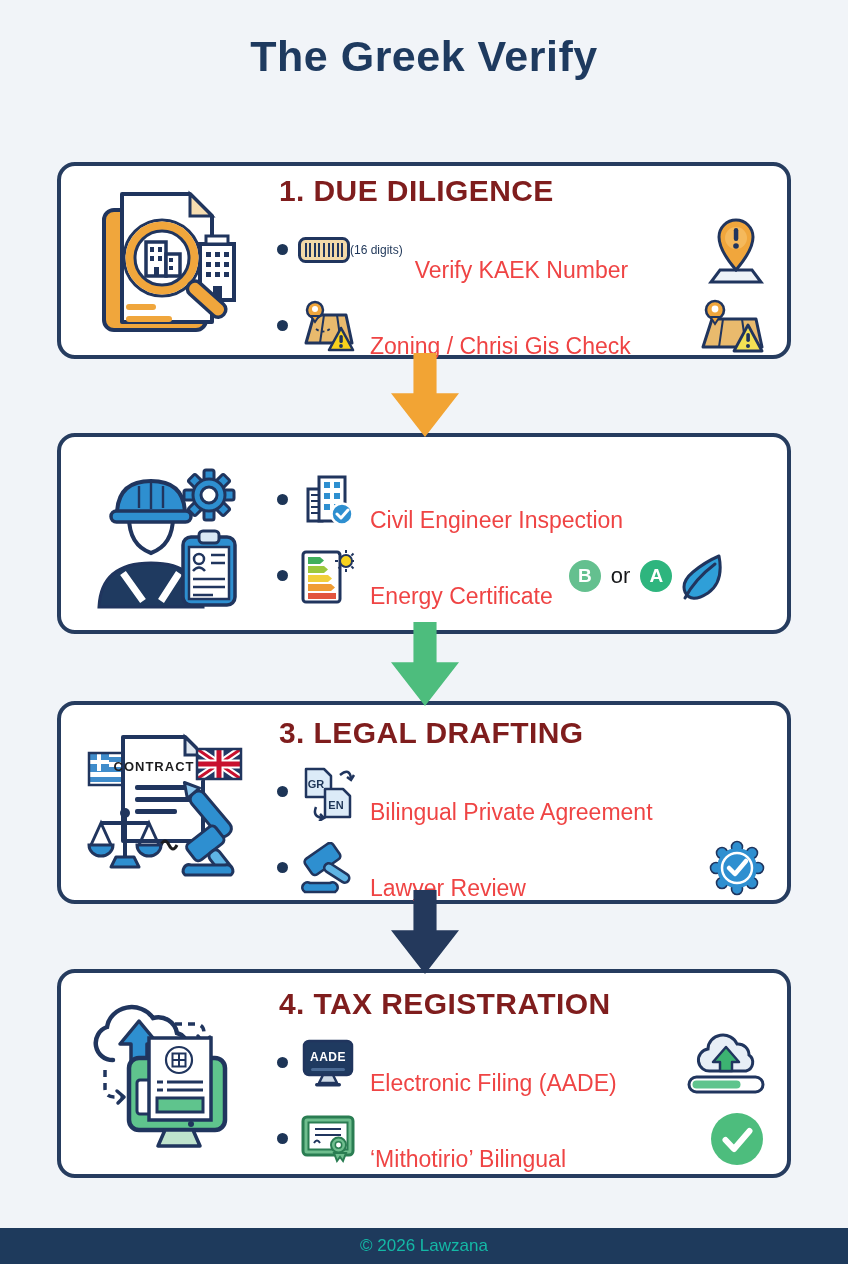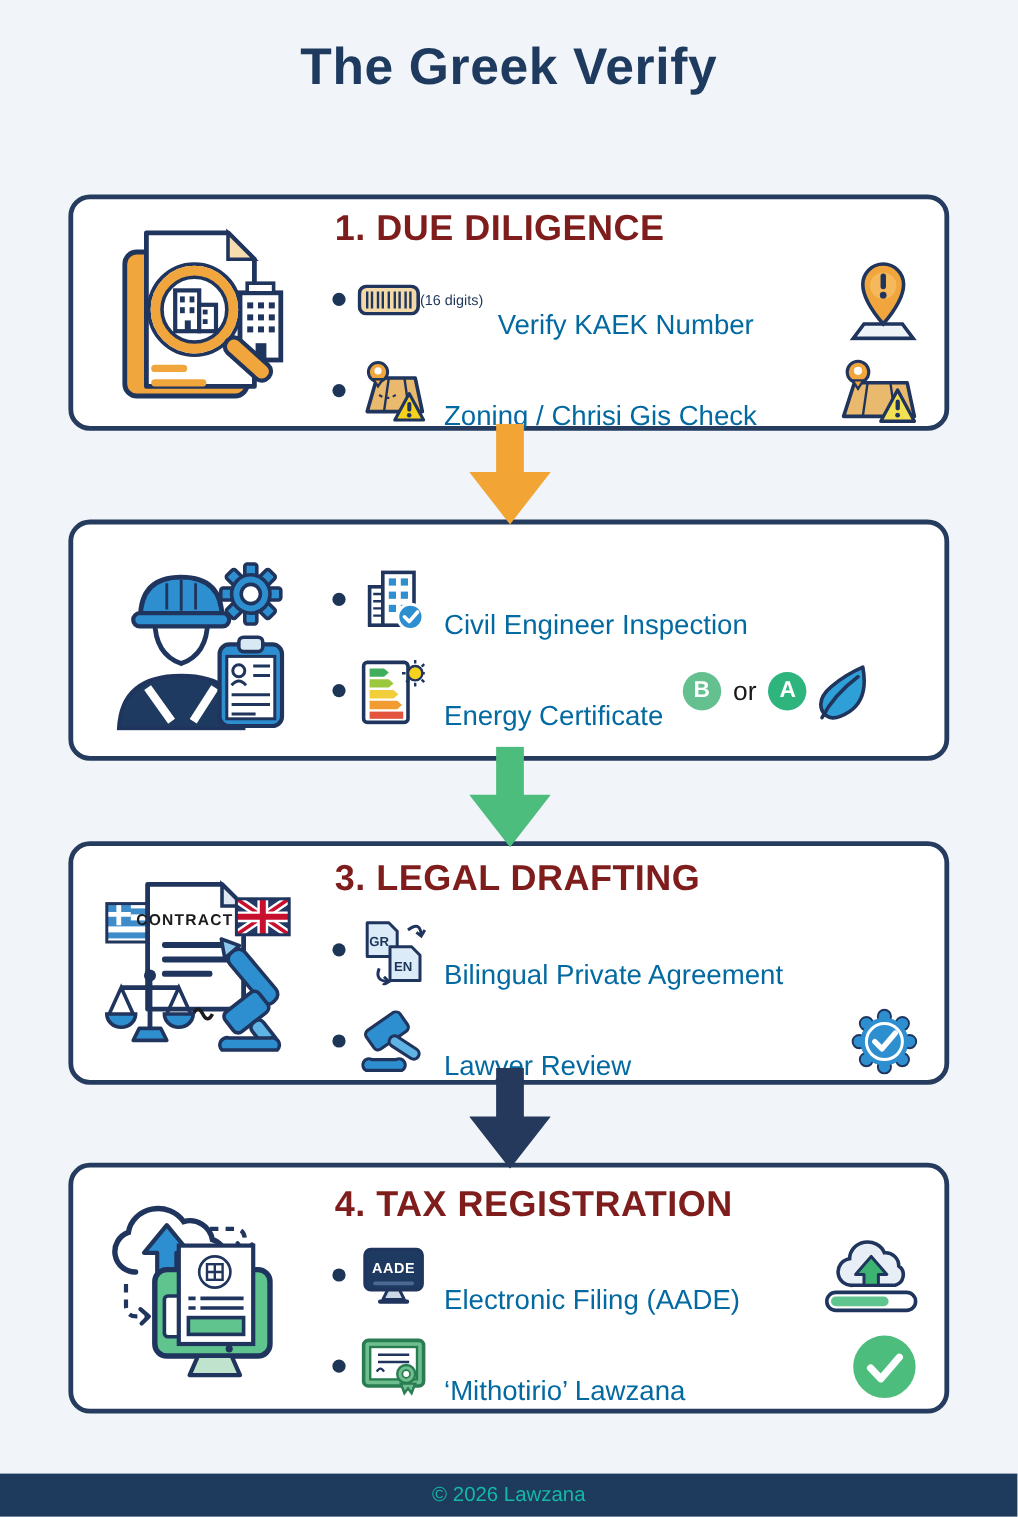--- a/index.html
+++ b/index.html
@@ -20,21 +20,21 @@
   #card2{top:433px;height:201px;}
   #card3{top:701px;height:203px;}
   #card4{top:969px;height:209px;}
   .left-icon{flex:0 0 172px;display:flex;justify-content:center;align-items:center;}
   .content{flex:1;margin-left:24px;min-width:0;}
   .heading{font-size:30px;font-weight:bold;color:#7f1d1d;letter-spacing:.4px;margin:12px 0 4px 2px;}
   .row{display:flex;align-items:center;margin-top:8px;min-height:60px;}
   .dot{flex:0 0 11px;width:11px;height:11px;border-radius:50%;background:#1d3557;}
   .row-icon{flex:0 0 60px;margin-left:10px;display:flex;flex-direction:row;align-items:center;justify-content:center;}
   .icon-caption{font-size:12px;color:#1d3557;margin-top:1px;white-space:nowrap;}
-  .label{font-size:23px;color:#0369a1;margin-left:12px;white-space:nowrap;margin-top:41px;}
+  .label{font-size:23px;color:#ef4444;margin-left:12px;white-space:nowrap;margin-top:41px;}
   .right-slot{margin-left:auto;display:flex;align-items:center;}
   .badge{width:32px;height:32px;border-radius:50%;display:flex;align-items:center;justify-content:center;
          color:#fff;font-weight:bold;font-size:19px;}
   .badge-b{background:#64c08f;margin-left:16px;}
   .badge-a{background:#2eb57e;margin-left:10px;}
   .conj{font-size:22px;color:#17181a;margin-left:10px;}
   .leaf-wrap{margin-left:8px;display:flex;align-items:center;}
   .flow-arrow{position:absolute;left:391px;width:68px;height:84px;z-index:3;
     clip-path:polygon(33% 0,67% 0,67% 48%,100% 48%,50% 100%,0 48%,33% 48%);}
   #arrow1{top:353px;background:#f2a434;}
@@ -393,21 +393,21 @@
         <svg width="54" height="52" viewBox="0 0 54 52">
           <rect x="2" y="4" width="50" height="38" rx="4" fill="#6fbe8e" stroke="#2a7d52" stroke-width="3"></rect>
           <rect x="7.5" y="9.5" width="39" height="27" fill="#fff" stroke="#2a7d52" stroke-width="2"></rect>
           <path d="M14 16 h26 M14 22 h26" stroke="#20355e" stroke-width="2" fill="none"></path>
           <path d="M13 30 q3 -5 6 0" stroke="#20355e" stroke-width="2" fill="none"></path>
           <path d="M33 40 l3 8 l3 -4 l3 4 l3 -8 z" fill="#6fbe8e" stroke="#2a7d52" stroke-width="2"></path>
           <circle cx="37.5" cy="32" r="7.5" fill="#6fbe8e" stroke="#2a7d52" stroke-width="2"></circle>
           <circle cx="37.5" cy="32" r="3.2" fill="#fff" stroke="#2a7d52" stroke-width="1.5"></circle>
         </svg>
       </span>
-      <span class="label">‘Mithotirio’ Lawzana</span>
+      <span class="label">‘Mithotirio’ Bilingual</span>
       <span class="right-slot">
         <svg width="56" height="56" viewBox="0 0 56 56">
           <circle cx="28" cy="28" r="26" fill="#4dbd7d"></circle>
           <path d="M16.5 29 l8.5 9 l15.5 -18" stroke="#fff" stroke-width="6" fill="none" stroke-linecap="round" stroke-linejoin="round"></path>
         </svg>
       </span>
     </div>
   </div>
 </div>
 

